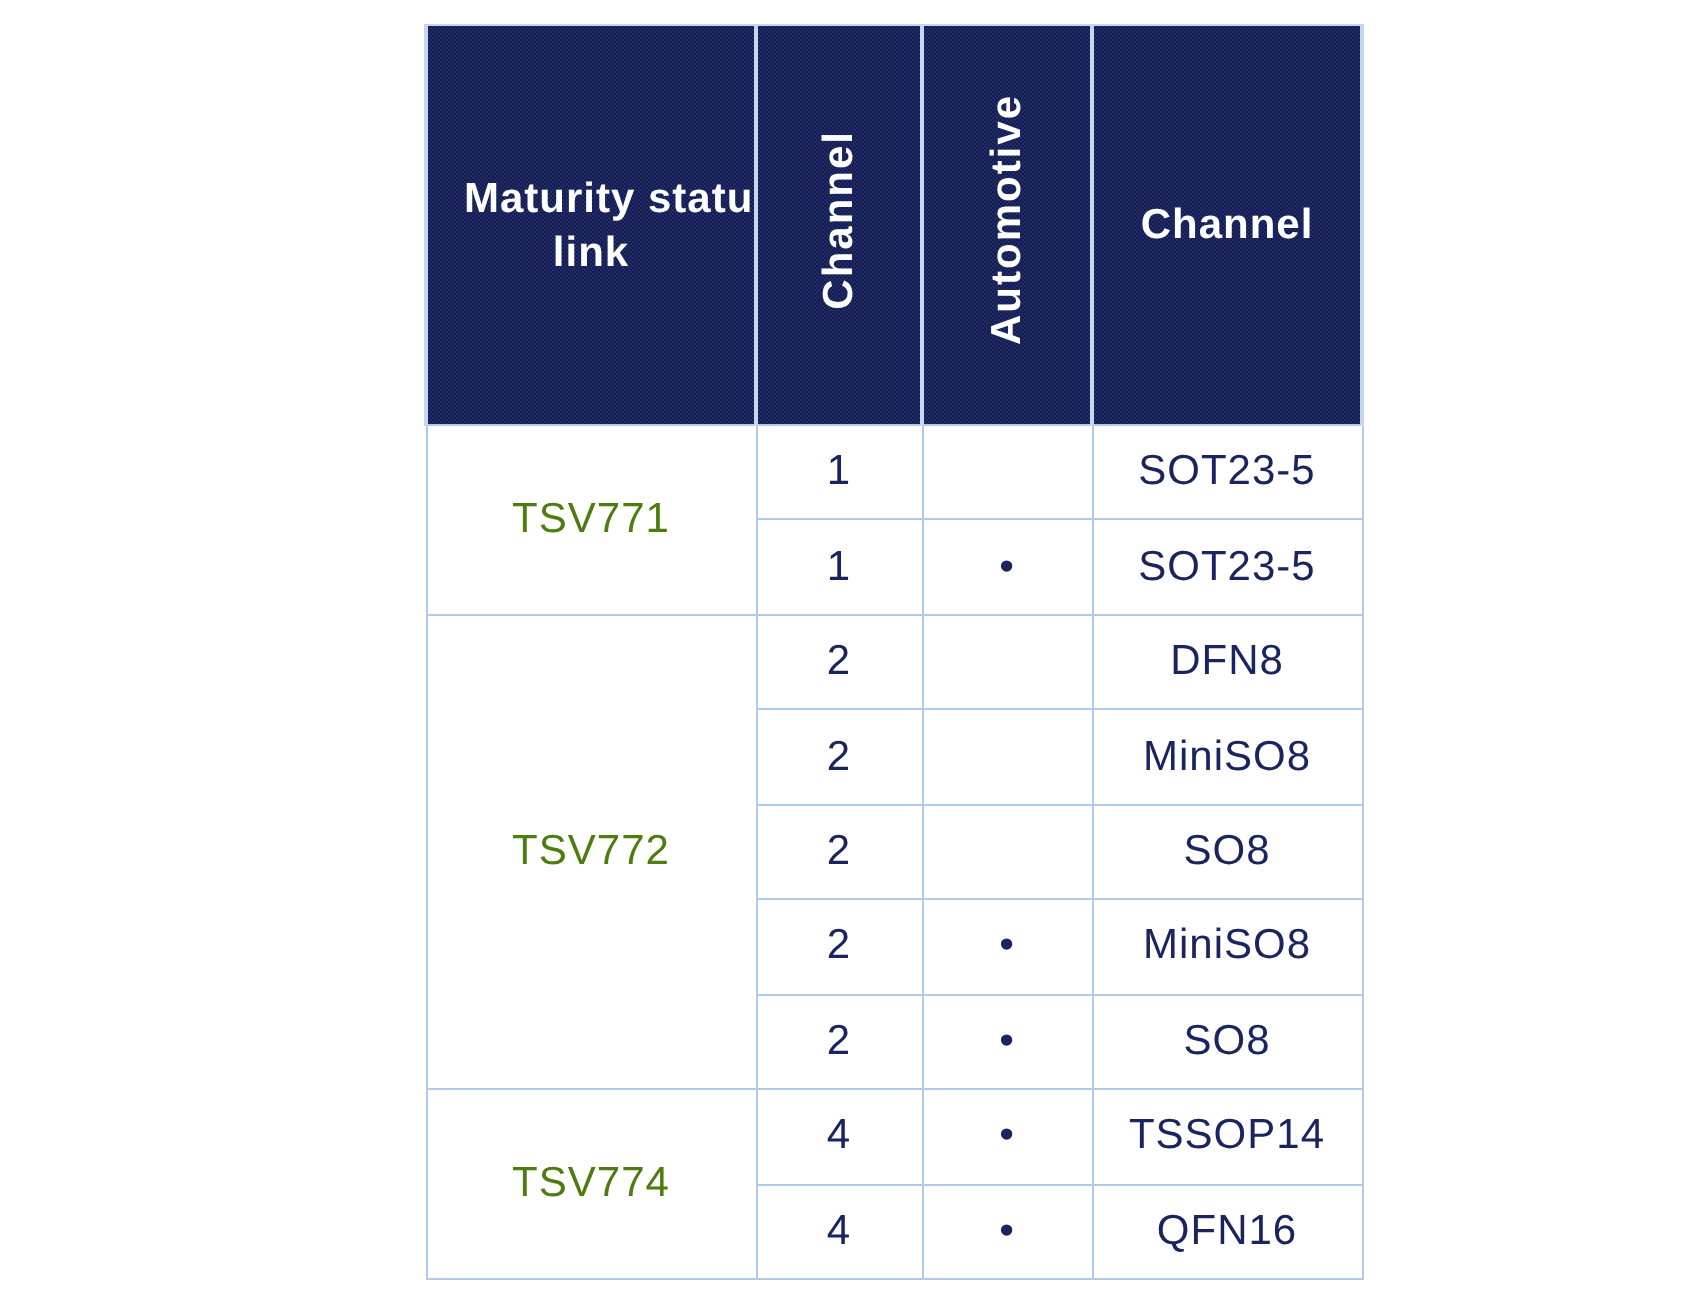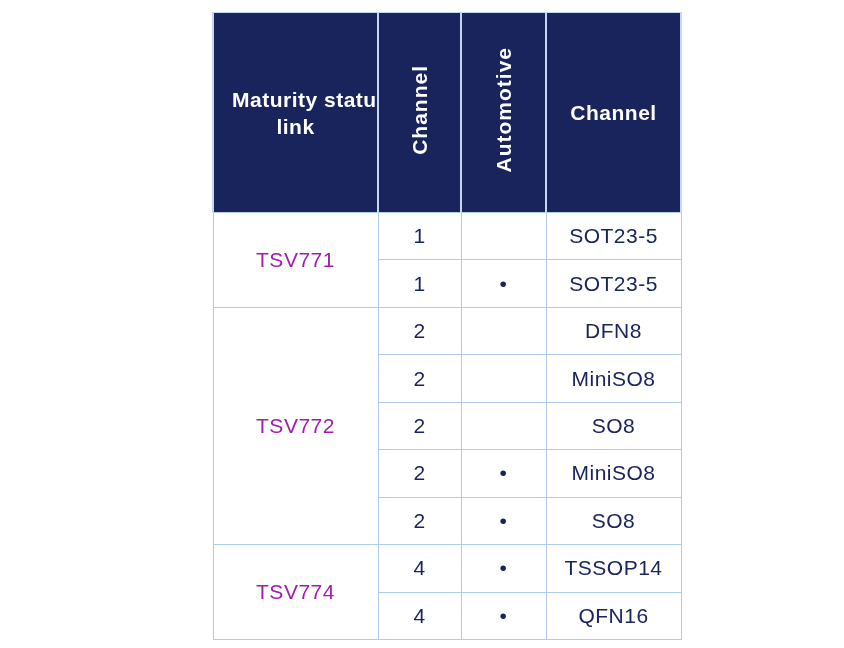--- a/index.html
+++ b/index.html
@@ -48,21 +48,21 @@
     letter-spacing:1px;
     white-space:nowrap;
   }
   
   .product-table td{
     font-size:21px;
     color:#1a2560;
     letter-spacing:0.5px;
   }
   .part-cell a{
-    color:#a21caf;
+    color:#4d7c0f;
     text-decoration:none;
     cursor:pointer;
   }
   td.dot-cell{font-size:21px;}
 </style>
 </head>
 <body>
 
 <div class="stage">
   <table class="product-table">

